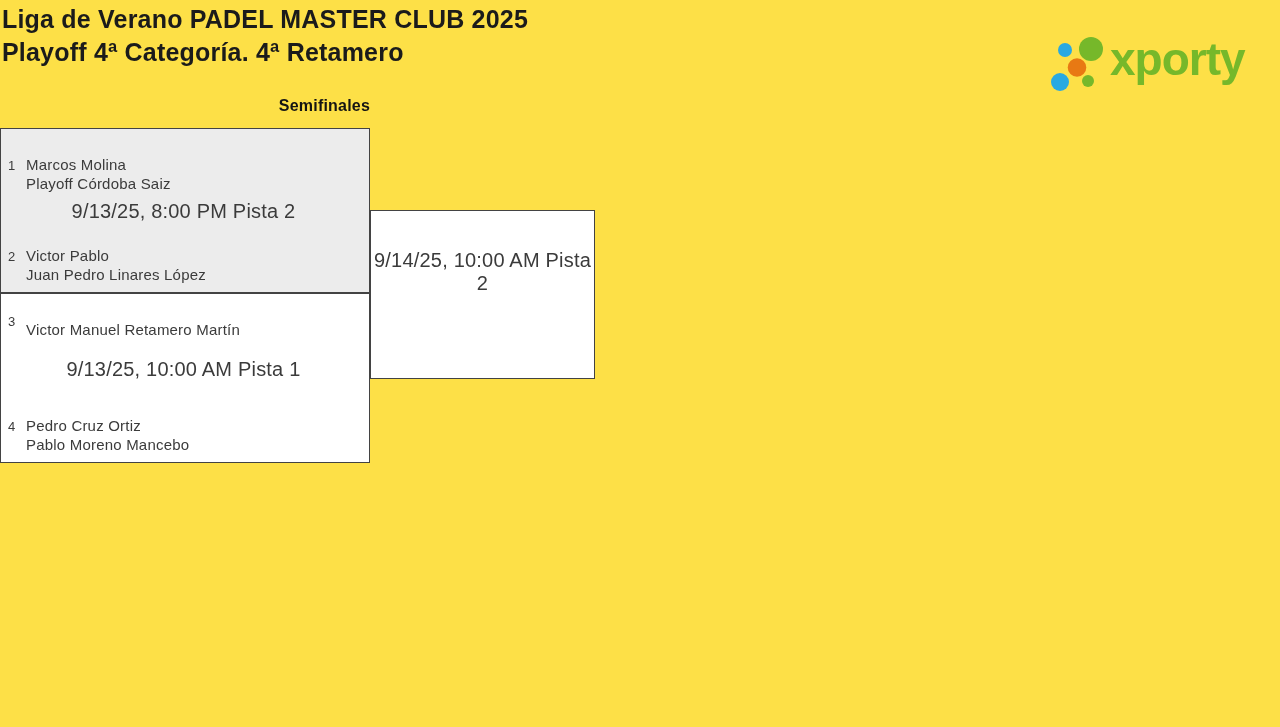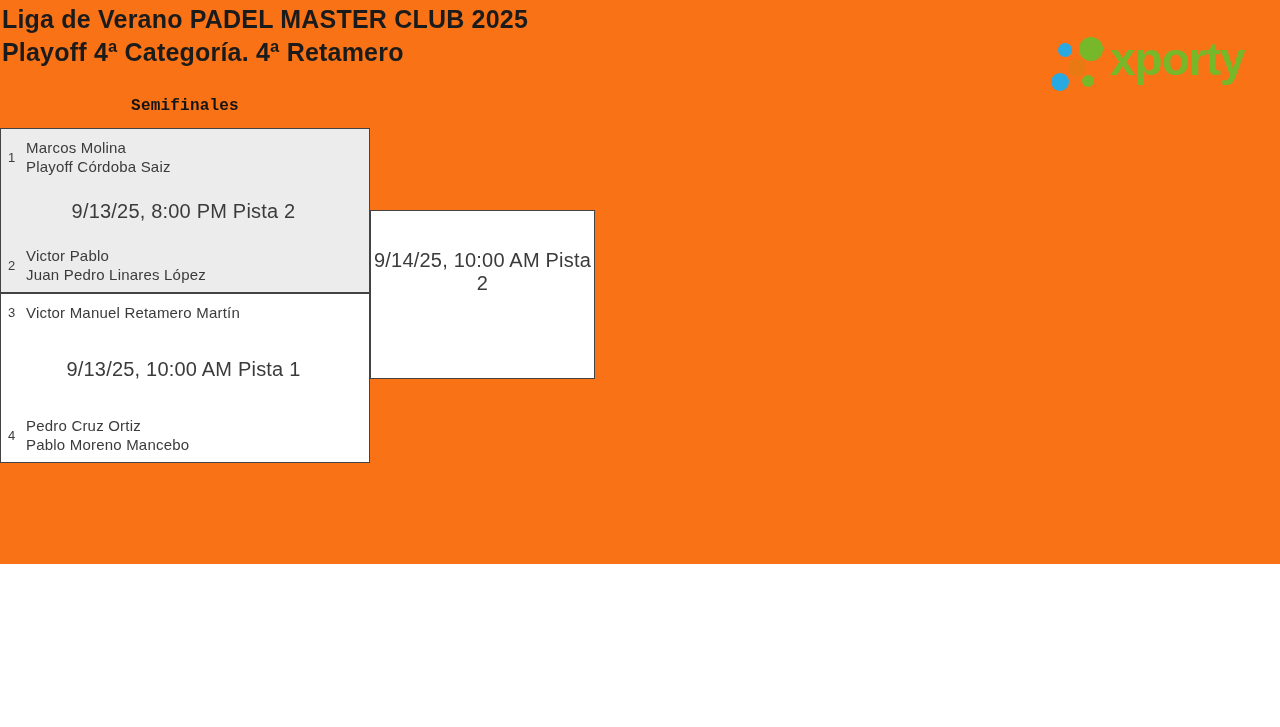--- a/index.html
+++ b/index.html
@@ -4,22 +4,22 @@
 <style>
   html, body {
     margin: 0;
     padding: 0;
     background: #ffffff;
     font-family: "Liberation Sans", sans-serif;
   }
   .page {
     position: relative;
     width: 1280px;
-    height: 564px;
-    background: #f97316;
+    height: 727px;
+    background: #fde047;
     overflow: hidden;
   }
 
   
   .title-block {
     position: absolute;
     left: 2px;
     top: 3px;
     color: #1b1b1b;
     font-size: 25px;
@@ -38,23 +38,22 @@
     margin-top: 28px;
   }
 
   
   .round-label {
     position: absolute;
     top: 97px;
     font-size: 16px;
     font-weight: 700;
     color: #141414;
-    text-align: center;
+    text-align: right;
     letter-spacing: 0.2px;
-    font-family: Liberation Mono, monospace;
   }
   .round-label.semis { left: 0; width: 370px; }
   .round-label.final { left: 370px; width: 225px; }
 
   
   .match {
     position: absolute;
     left: 0;
     width: 370px;
     box-sizing: border-box;
@@ -73,20 +72,21 @@
     width: 18px;
     font-size: 13px;
     color: #3b3b3b;
   }
   .team-names {
     font-size: 15px;
     line-height: 19px;
     color: #3b3b3b;
     letter-spacing: 0.2px;
     white-space: nowrap;
+    margin-top: 17px;
   }
   .schedule {
     text-align: center;
     font-size: 20px;
     color: #3b3b3b;
     letter-spacing: 0.2px;
   }
 
   
   .final-box {

